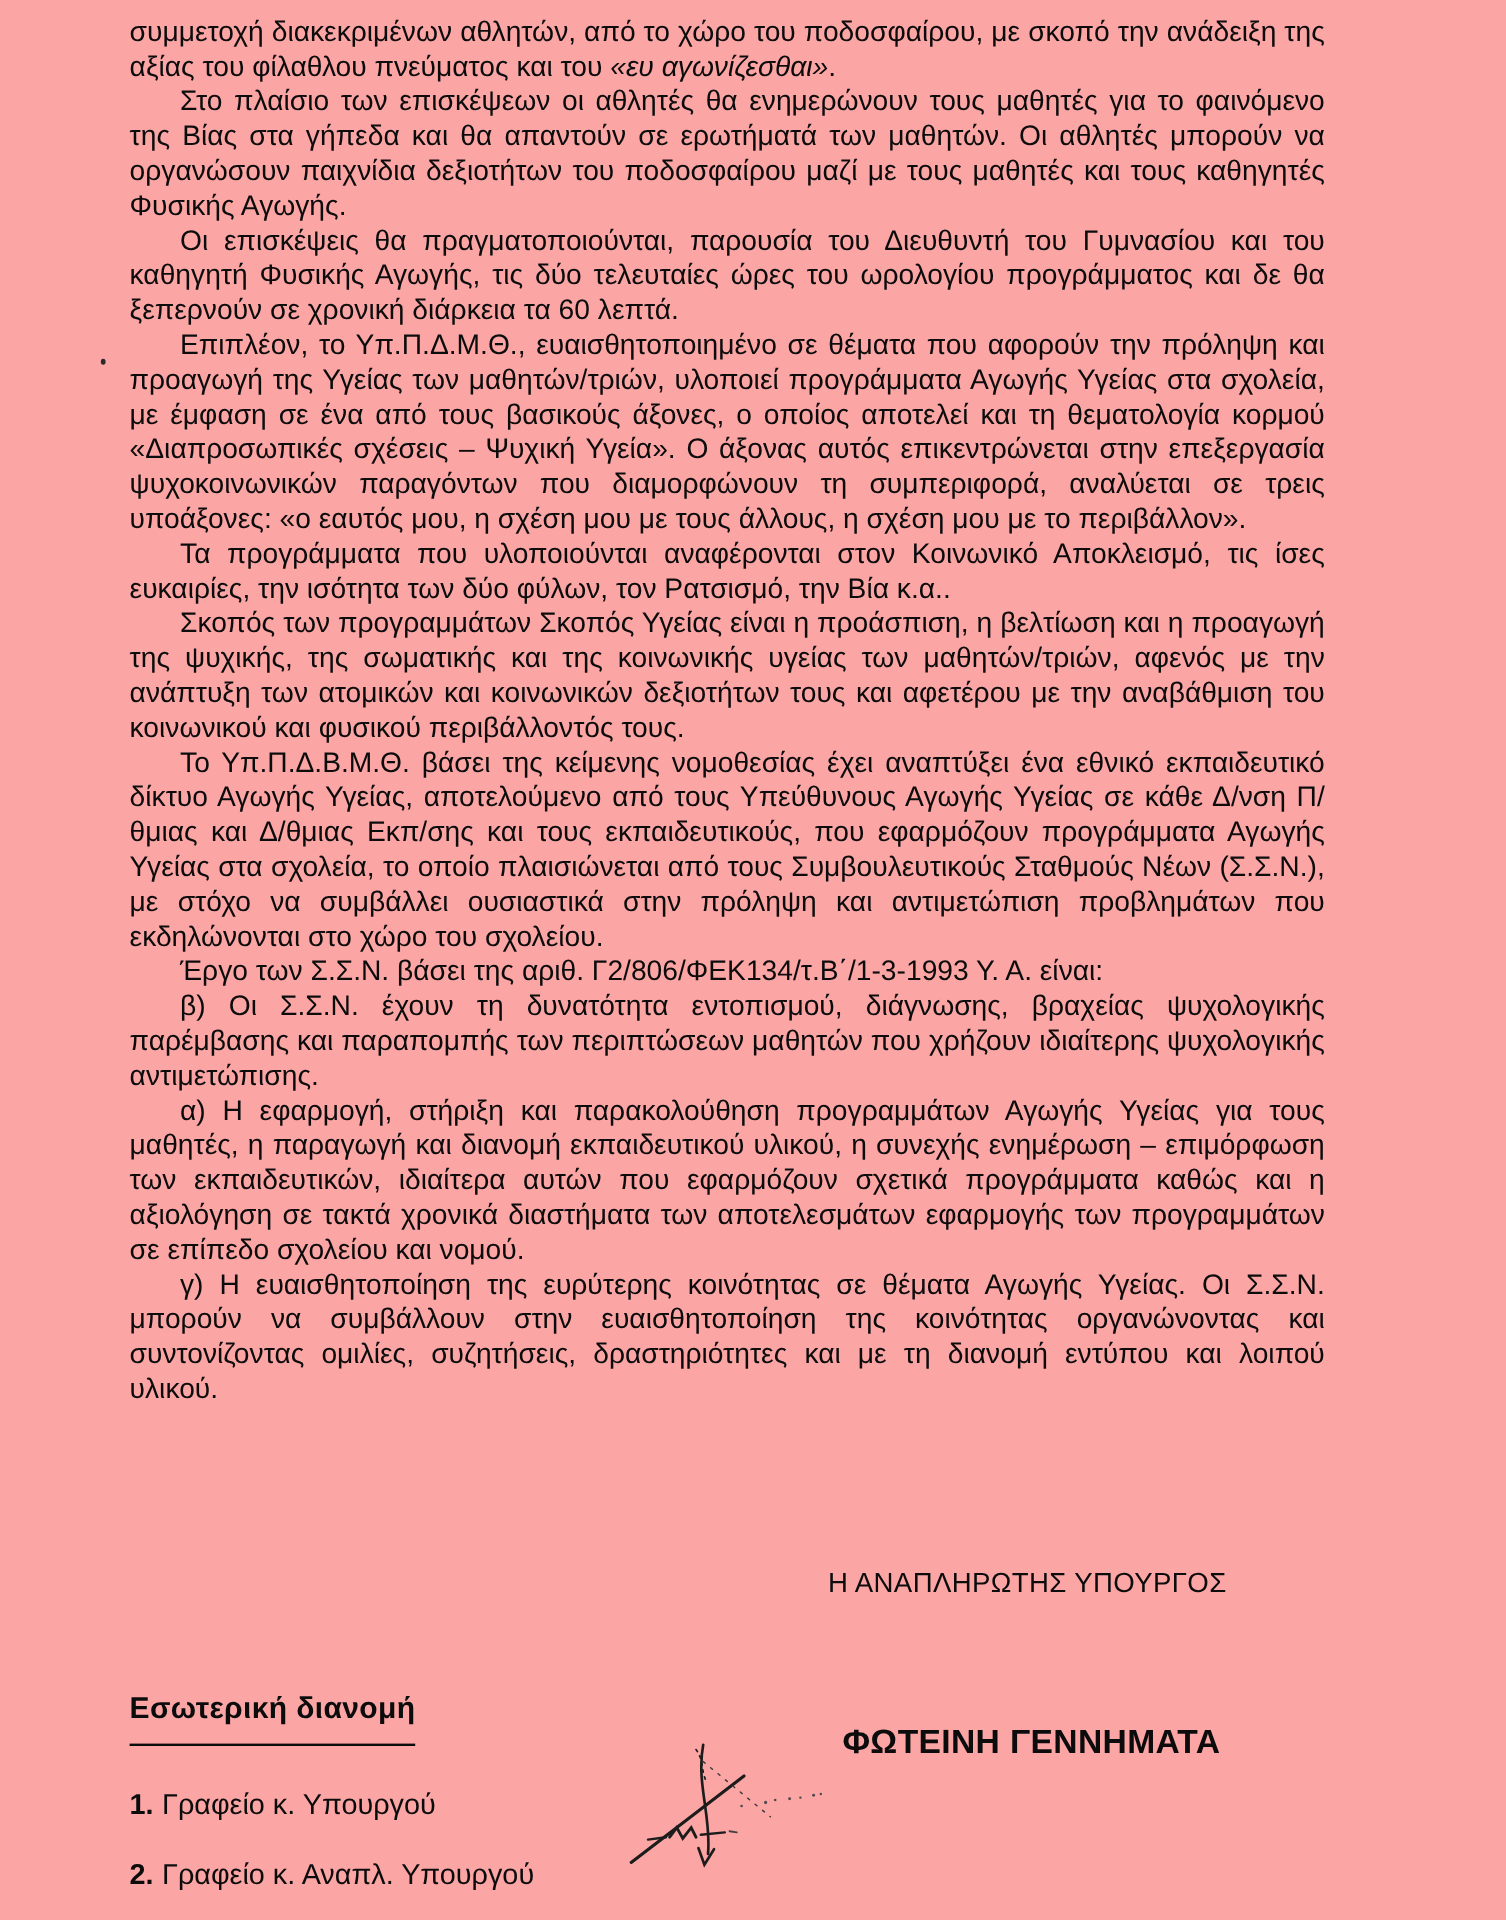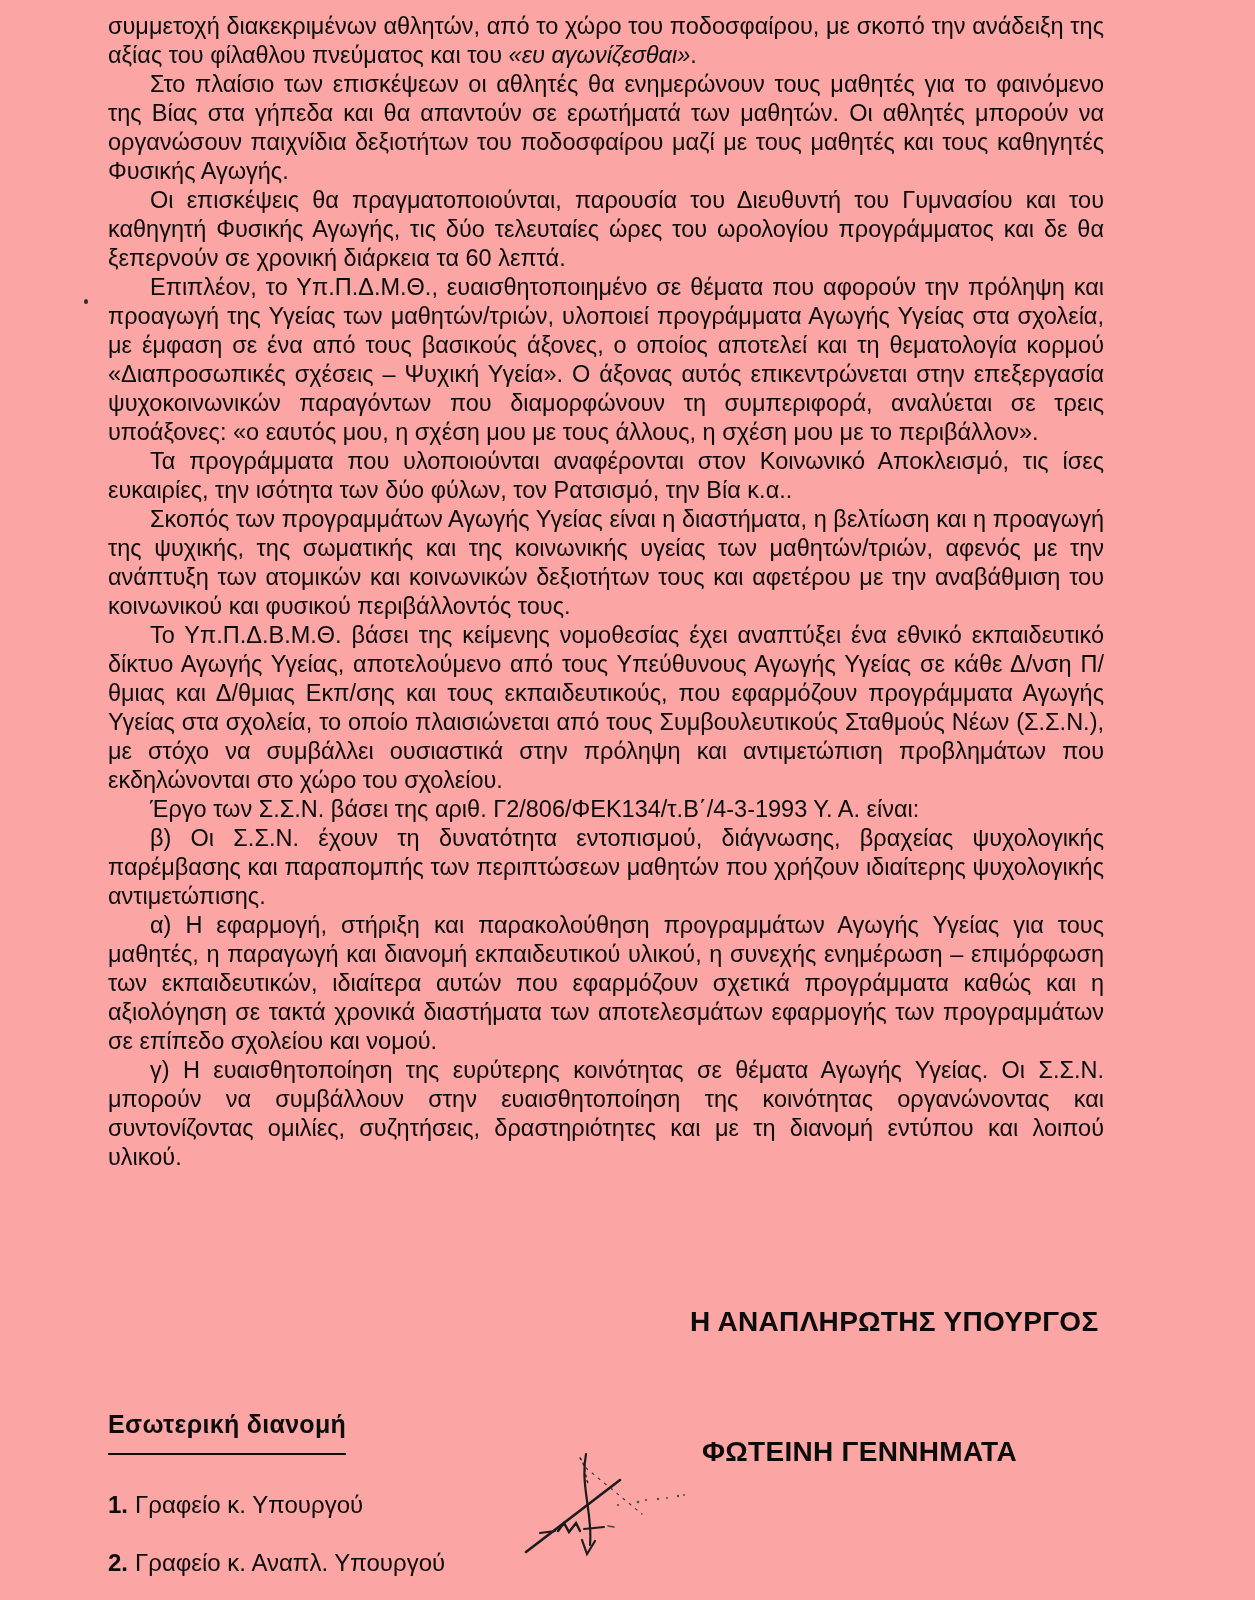--- a/index.html
+++ b/index.html
@@ -24,23 +24,23 @@
   }
   .content p { margin: 0; text-indent: 42px; }
   .content p.no-indent { text-indent: 0; }
   .italic { font-style: italic; }
 
   .minister-title {
     position: absolute;
     left: 690px;
     top: 1306px;
     width: 345px;
-    text-align: center;
-    font-weight: bold;
-    font-size: 28px;
+    text-align: left;
+    font-weight: normal;
+    font-size: 23px;
     white-space: nowrap;
     letter-spacing: 0.3px;
   }
   .minister-name {
     position: absolute;
     left: 702px;
     top: 1436px;
     font-weight: bold;
     font-size: 28px;
     white-space: nowrap;
@@ -85,23 +85,23 @@
 <body>
 
 <div class="page">
 
   <div class="content">
     <p class="no-indent"><span>συμμετοχή διακεκριμένων αθλητών, από το χώρο του ποδοσφαίρου, με σκοπό την ανάδειξη της αξίας του φίλαθλου πνεύματος και του </span><span class="italic">«ευ αγωνίζεσθαι»</span><span>.</span></p>
     <p>Στο πλαίσιο των επισκέψεων οι αθλητές θα ενημερώνουν τους μαθητές για το φαινόμενο της Βίας στα γήπεδα και θα απαντούν σε ερωτήματά των μαθητών. Οι αθλητές μπορούν να οργανώσουν παιχνίδια δεξιοτήτων του ποδοσφαίρου μαζί με τους μαθητές και τους καθηγητές Φυσικής Αγωγής.</p>
     <p>Οι επισκέψεις θα πραγματοποιούνται, παρουσία του Διευθυντή του Γυμνασίου και του καθηγητή Φυσικής Αγωγής, τις δύο τελευταίες ώρες του ωρολογίου προγράμματος και δε θα ξεπερνούν σε χρονική διάρκεια τα 60 λεπτά.</p>
     <p>Επιπλέον, το Υπ.Π.Δ.Μ.Θ., ευαισθητοποιημένο σε θέματα που αφορούν την πρόληψη και προαγωγή της Υγείας των μαθητών/τριών, υλοποιεί προγράμματα Αγωγής Υγείας στα σχολεία, με έμφαση σε ένα από τους βασικούς άξονες, ο οποίος αποτελεί και τη θεματολογία κορμού «Διαπροσωπικές σχέσεις – Ψυχική Υγεία». Ο άξονας αυτός επικεντρώνεται στην επεξεργασία ψυχοκοινωνικών παραγόντων που διαμορφώνουν τη συμπεριφορά, αναλύεται σε τρεις υποάξονες: «ο εαυτός μου, η σχέση μου με τους άλλους, η σχέση μου με το περιβάλλον».</p>
     <p>Τα προγράμματα που υλοποιούνται αναφέρονται στον Κοινωνικό Αποκλεισμό, τις ίσες ευκαιρίες, την ισότητα των δύο φύλων, τον Ρατσισμό, την Βία κ.α..</p>
-    <p>Σκοπός των προγραμμάτων Αγωγής Υγείας είναι η διαστήματα, η βελτίωση και η προαγωγή της ψυχικής, της σωματικής και της κοινωνικής υγείας των μαθητών/τριών, αφενός με την ανάπτυξη των ατομικών και κοινωνικών δεξιοτήτων τους και αφετέρου με την αναβάθμιση του κοινωνικού και φυσικού περιβάλλοντός τους.</p>
+    <p>Σκοπός των προγραμμάτων Σκοπός Υγείας είναι η προάσπιση, η βελτίωση και η προαγωγή της ψυχικής, της σωματικής και της κοινωνικής υγείας των μαθητών/τριών, αφενός με την ανάπτυξη των ατομικών και κοινωνικών δεξιοτήτων τους και αφετέρου με την αναβάθμιση του κοινωνικού και φυσικού περιβάλλοντός τους.</p>
     <p>Το Υπ.Π.Δ.Β.Μ.Θ. βάσει της κείμενης νομοθεσίας έχει αναπτύξει ένα εθνικό εκπαιδευτικό δίκτυο Αγωγής Υγείας, αποτελούμενο από τους Υπεύθυνους Αγωγής Υγείας σε κάθε Δ/νση Π/θμιας και Δ/θμιας Εκπ/σης και τους εκπαιδευτικούς, που εφαρμόζουν προγράμματα Αγωγής Υγείας στα σχολεία, το οποίο πλαισιώνεται από τους Συμβουλευτικούς Σταθμούς Νέων (Σ.Σ.Ν.), με στόχο να συμβάλλει ουσιαστικά στην πρόληψη και αντιμετώπιση προβλημάτων που εκδηλώνονται στο χώρο του σχολείου.</p>
-    <p>Έργο των Σ.Σ.Ν. βάσει της αριθ. Γ2/806/ΦΕΚ134/τ.Β΄/4-3-1993 Υ. Α. είναι:</p>
+    <p>Έργο των Σ.Σ.Ν. βάσει της αριθ. Γ2/806/ΦΕΚ134/τ.Β΄/1-3-1993 Υ. Α. είναι:</p>
     <p>β) Οι Σ.Σ.Ν. έχουν τη δυνατότητα εντοπισμού, διάγνωσης, βραχείας ψυχολογικής παρέμβασης και παραπομπής των περιπτώσεων μαθητών που χρήζουν ιδιαίτερης ψυχολογικής αντιμετώπισης.</p>
     <p>α) Η εφαρμογή, στήριξη και παρακολούθηση προγραμμάτων Αγωγής Υγείας για τους μαθητές, η παραγωγή και διανομή εκπαιδευτικού υλικού, η συνεχής ενημέρωση – επιμόρφωση των εκπαιδευτικών, ιδιαίτερα αυτών που εφαρμόζουν σχετικά προγράμματα καθώς και η αξιολόγηση σε τακτά χρονικά διαστήματα των αποτελεσμάτων εφαρμογής των προγραμμάτων σε επίπεδο σχολείου και νομού.</p>
     <p>γ) Η ευαισθητοποίηση της ευρύτερης κοινότητας σε θέματα Αγωγής Υγείας. Οι Σ.Σ.Ν. μπορούν να συμβάλλουν στην ευαισθητοποίηση της κοινότητας οργανώνοντας και συντονίζοντας ομιλίες, συζητήσεις, δραστηριότητες και με τη διανομή εντύπου και λοιπού υλικού.</p>
   </div>
 
   <div class="minister-title">Η ΑΝΑΠΛΗΡΩΤΗΣ ΥΠΟΥΡΓΟΣ</div>
 
   <div class="distribution">
     <div><span class="dist-heading">Εσωτερική διανομή</span></div>
     <div class="dist-item"><span class="dist-num">1.</span><span>Γραφείο κ. Υπουργού</span></div>

